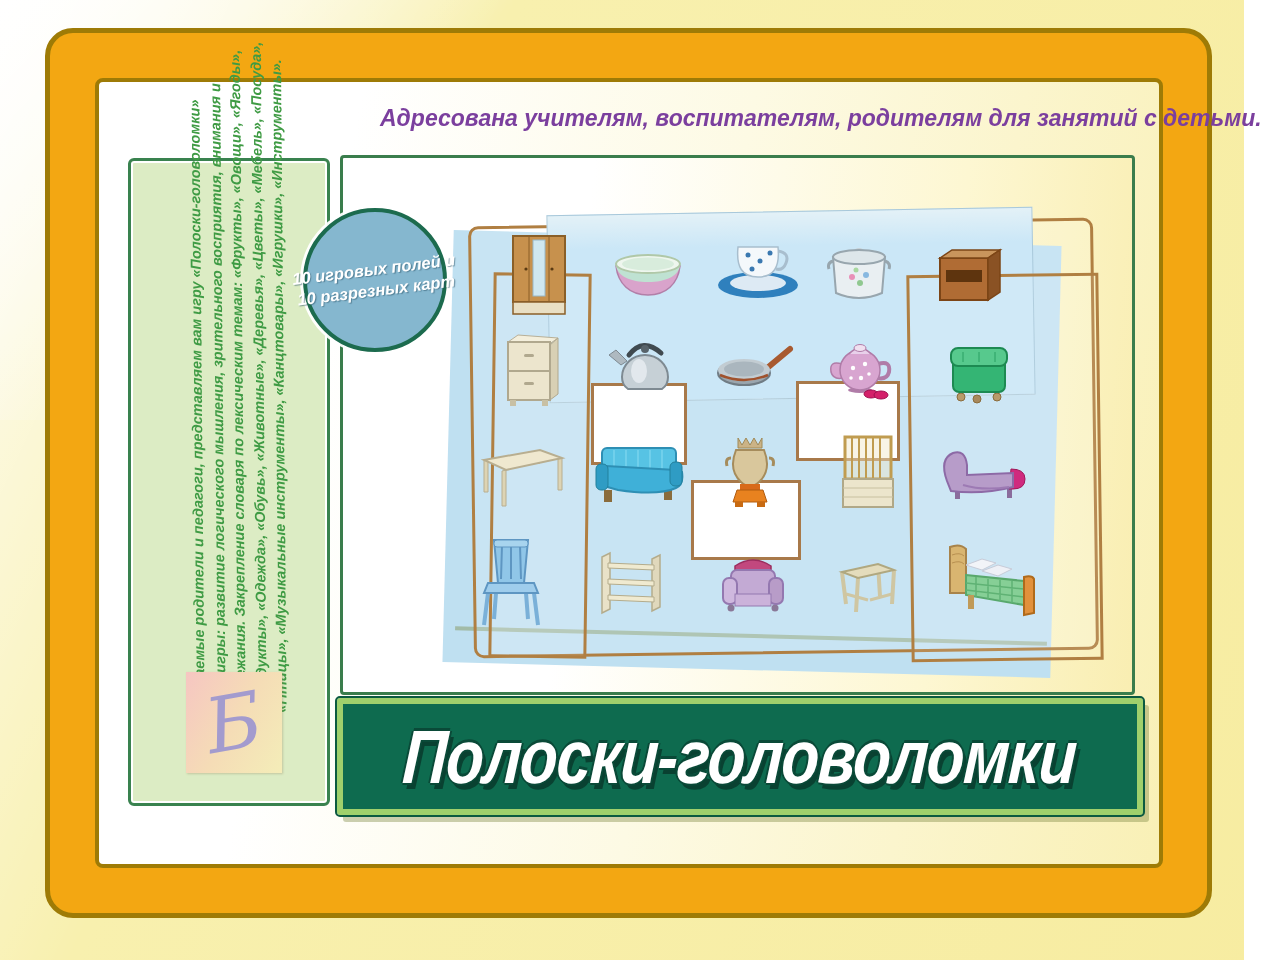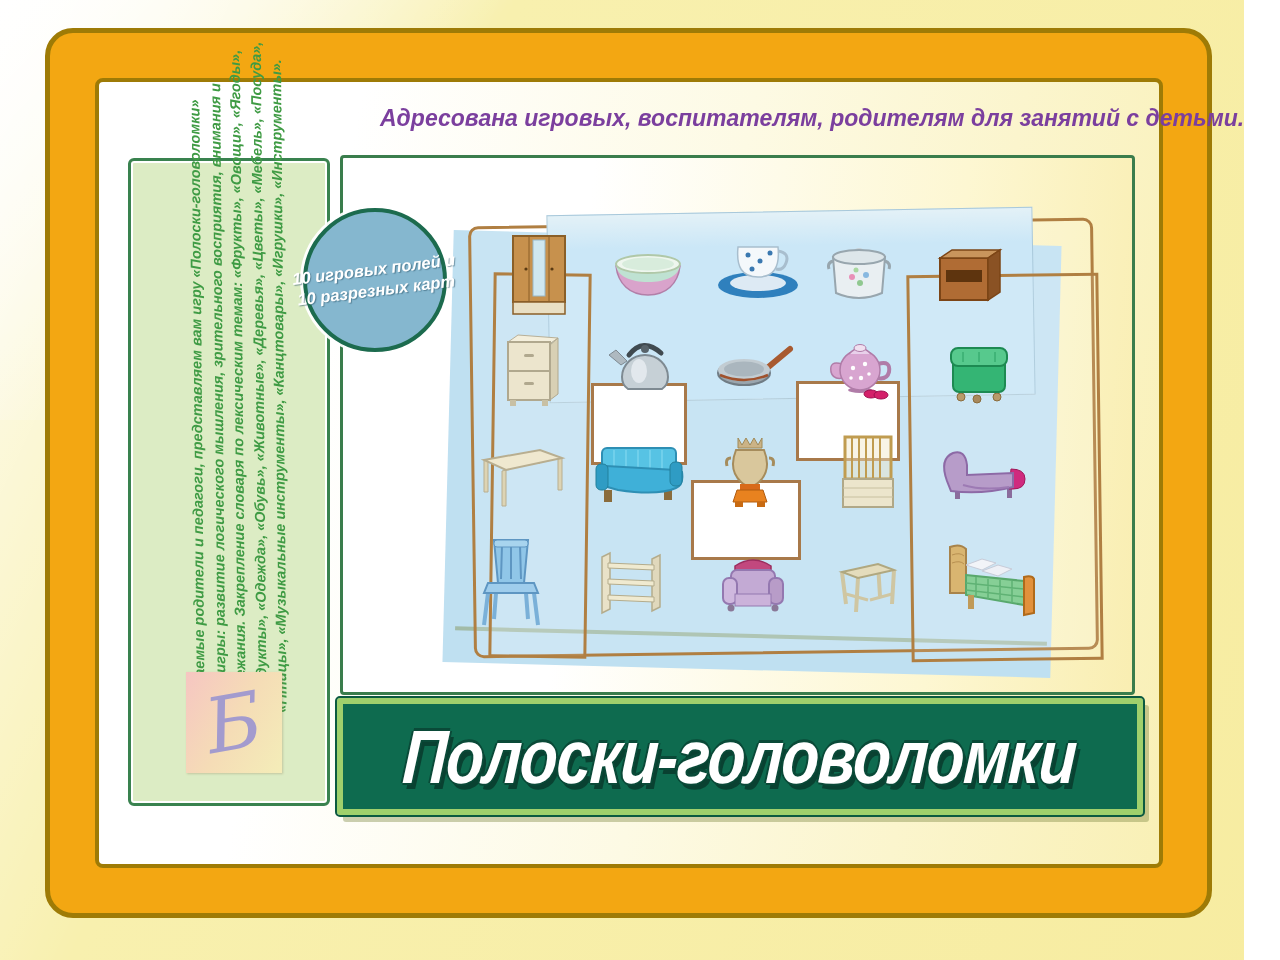--- a/index.html
+++ b/index.html
@@ -85,21 +85,21 @@
 
 <div id="stage">
 
   <div class="abs bg-grad"></div>
   <div class="abs bg-white-tl"></div>
   <div class="abs bg-white-right"></div>
 
   <div class="abs gold-frame"></div>
   <div class="abs inner-panel"></div>
 
-  <div class="abs hdr-aud">Адресована игровых, воспитателям, родителям для занятий с детьми.</div>
+  <div class="abs hdr-aud">Адресована учителям, воспитателям, родителям для занятий с детьми.</div>
 
   <div class="abs sidebar">
     <div class="sidebar-rot">
       <div>Уважаемые родители и педагоги, представляем вам игру «Полоски-головоломки»</div>
       <div>Цель игры: развитие логического мышления, зрительного восприятия, внимания и</div>
       <div>прилежания. Закрепление словаря по лексическим темам: «Фрукты», «Овощи», «Ягоды»,</div>
       <div>«Продукты», «Одежда», «Обувь», «Животные», «Деревья», «Цветы», «Мебель», «Посуда»,</div>
       <div>«Птицы», «Музыкальные инструменты», «Канцтовары», «Игрушки», «Инструменты».</div>
     </div>
   </div>

